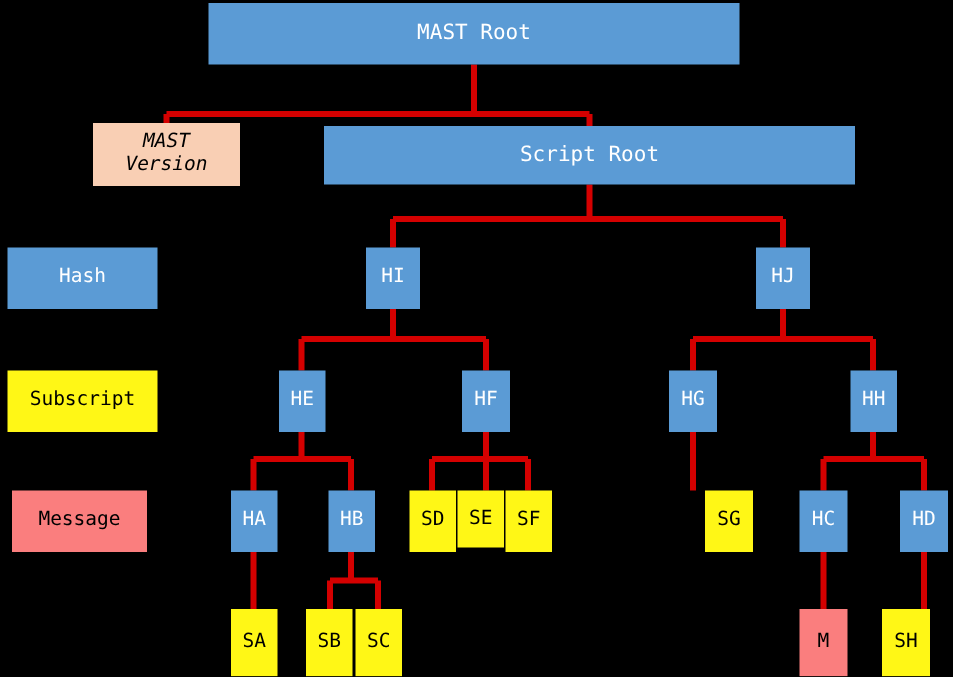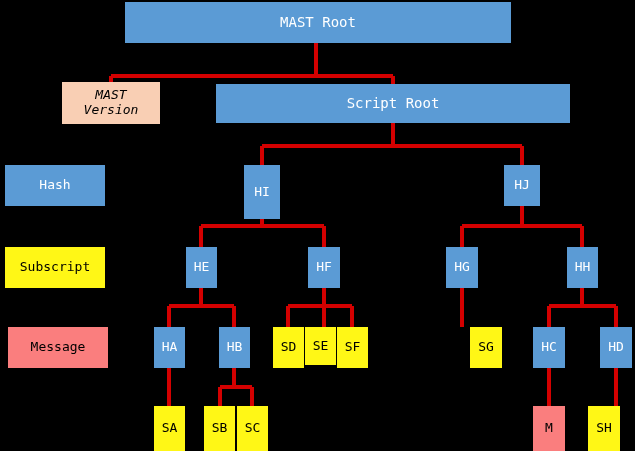--- a/index.html
+++ b/index.html
@@ -94,29 +94,29 @@
       <path d="M234,368 L234,387 M220,387 L252,387 M220,387 L220,406 M252,387 L252,406"></path>
 
       <path d="M549,368 L549,406"></path>
 
       <path d="M616,368 L616,406"></path>
     </g>
   </svg>
 
   <div class="node hash legend-node" style="left:5px;  top:165px; width:100px; height:41px;">Hash</div>
   <div class="node subscript legend-node" style="left:5px;  top:247px; width:100px; height:41px;">Subscript</div>
-  <div class="node message legend-node" style="left:8px;  top:327px; width:100px; height:41px;">Message</div>
+  <div class="node message legend-node" style="left:8px;  top:327px; width:90px; height:41px;">Message</div>
 
-  <div class="node hash big" style="left:125px; top:2px;   width:386px; height:41px;">MAST Root</div>
+  <div class="node hash big" style="left:139px; top:2px;   width:354px; height:41px;">MAST Root</div>
 
   <div class="node version" style="left:62px;  top:82px;  width:98px;  height:42px;">MAST
 Version</div>
   <div class="node hash big" style="left:216px; top:84px;  width:354px; height:39px;">Script Root</div>
 
-  <div class="node hash" style="left:244px; top:165px; width:36px; height:54px;">HI</div>
+  <div class="node hash" style="left:244px; top:165px; width:36px; height:41px;">HI</div>
   <div class="node hash" style="left:504px; top:165px; width:36px; height:41px;">HJ</div>
 
   <div class="node hash" style="left:186px; top:247px; width:31px; height:41px;">HE</div>
   <div class="node hash" style="left:308px; top:247px; width:32px; height:41px;">HF</div>
   <div class="node hash" style="left:446px; top:247px; width:32px; height:41px;">HG</div>
   <div class="node hash" style="left:567px; top:247px; width:31px; height:41px;">HH</div>
 
   <div class="node hash" style="left:154px; top:327px; width:31px; height:41px;">HA</div>
   <div class="node hash" style="left:219px; top:327px; width:31px; height:41px;">HB</div>
   <div class="node subscript" style="left:273px; top:327px; width:31px; height:41px;">SD</div>

